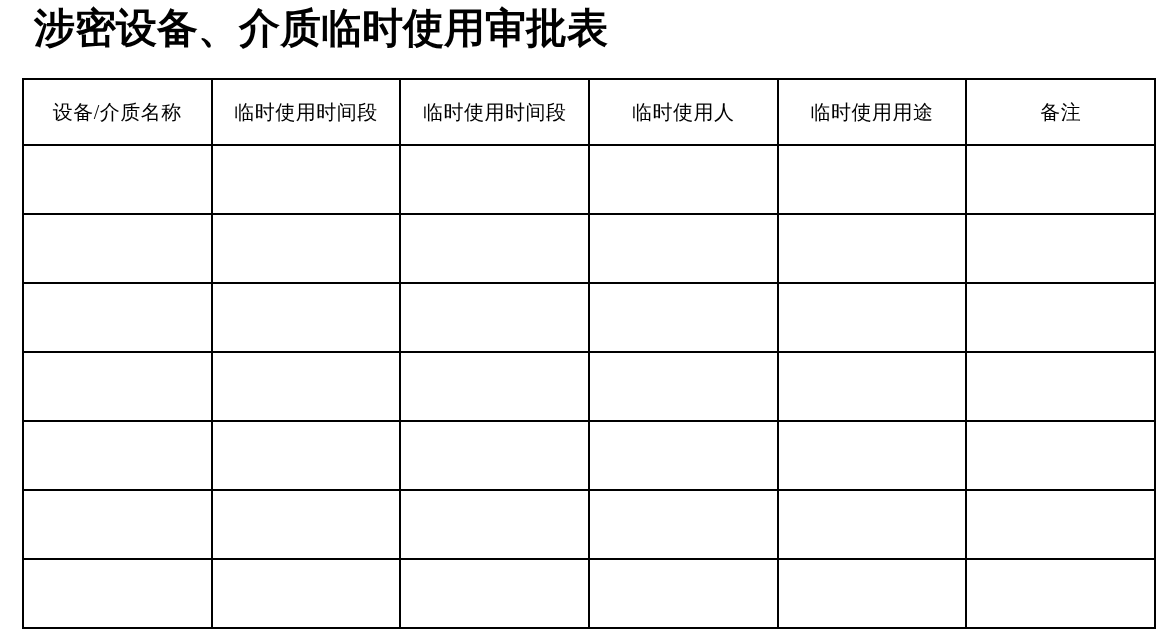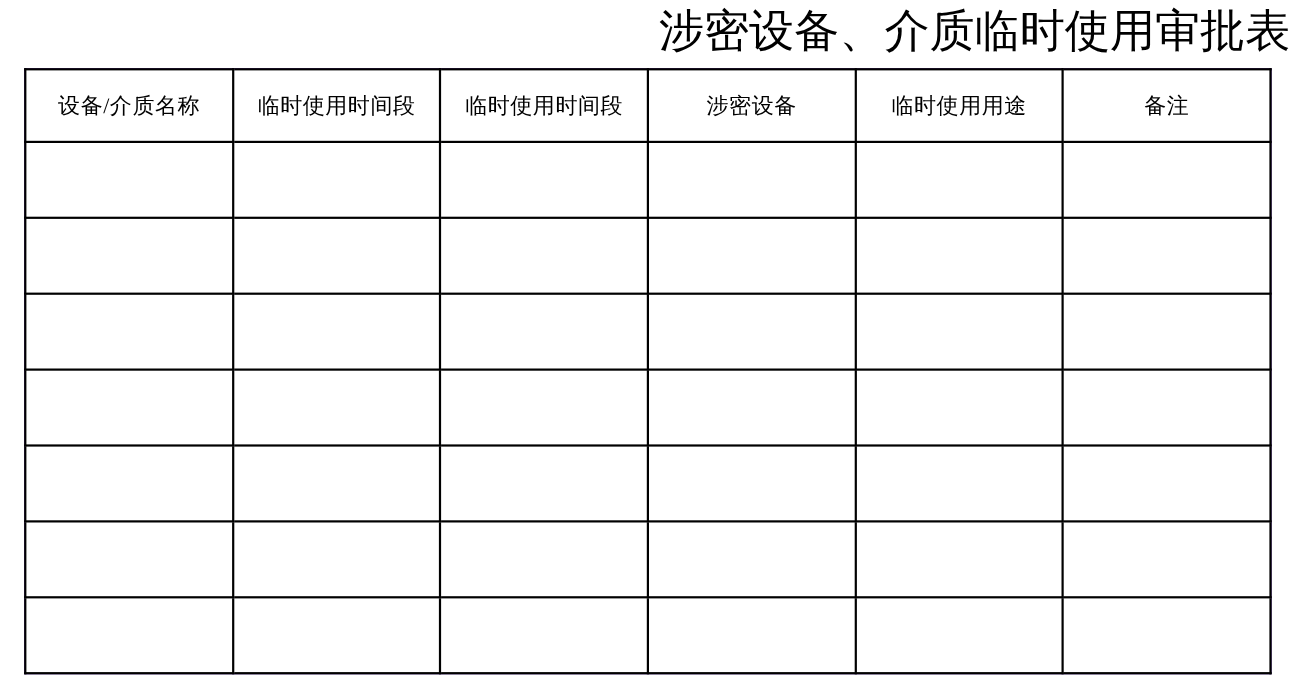--- a/index.html
+++ b/index.html
@@ -16,36 +16,36 @@
     overflow: hidden;
   }
   .doc-title {
     position: absolute;
     top: 3px;
     left: 0;
     width: 100%;
     box-sizing: border-box;
     padding-left: 34px; 
     margin: 0;
-    text-align: right;
+    text-align: left;
     font-size: 41px;
     line-height: 50px;
-    font-weight: normal;
+    font-weight: bold;
     letter-spacing: 0px;
     white-space: nowrap;
   }
   table.approval-table {
     position: absolute;
     left: 22px;
-    top: 62px;
+    top: 78px;
     width: 1134px;
     height: 551px;
     border-collapse: collapse;
     table-layout: fixed;
-    background: #4c1d95;
+    background: #c4b5fd;
   }
   .approval-table col { width: 16.6667%; }
   .approval-table th,
   .approval-table td {
     border: 2px solid #000000;
     padding: 0;
     background: #ffffff;
   }
   .approval-table thead tr { height: 66px; }
   .approval-table tbody tr { height: 69px; }
@@ -72,21 +72,21 @@
         <col>
         <col>
         <col>
         <col>
     </colgroup>
     <thead>
       <tr>
         <th>设备/介质名称</th>
         <th>临时使用时间段</th>
         <th>临时使用时间段</th>
-        <th>涉密设备</th>
+        <th>临时使用人</th>
         <th>临时使用用途</th>
         <th>备注</th>
       </tr>
     </thead>
     <tbody>
       <tr>
         <td></td>
         <td></td>
         <td></td>
         <td></td>

